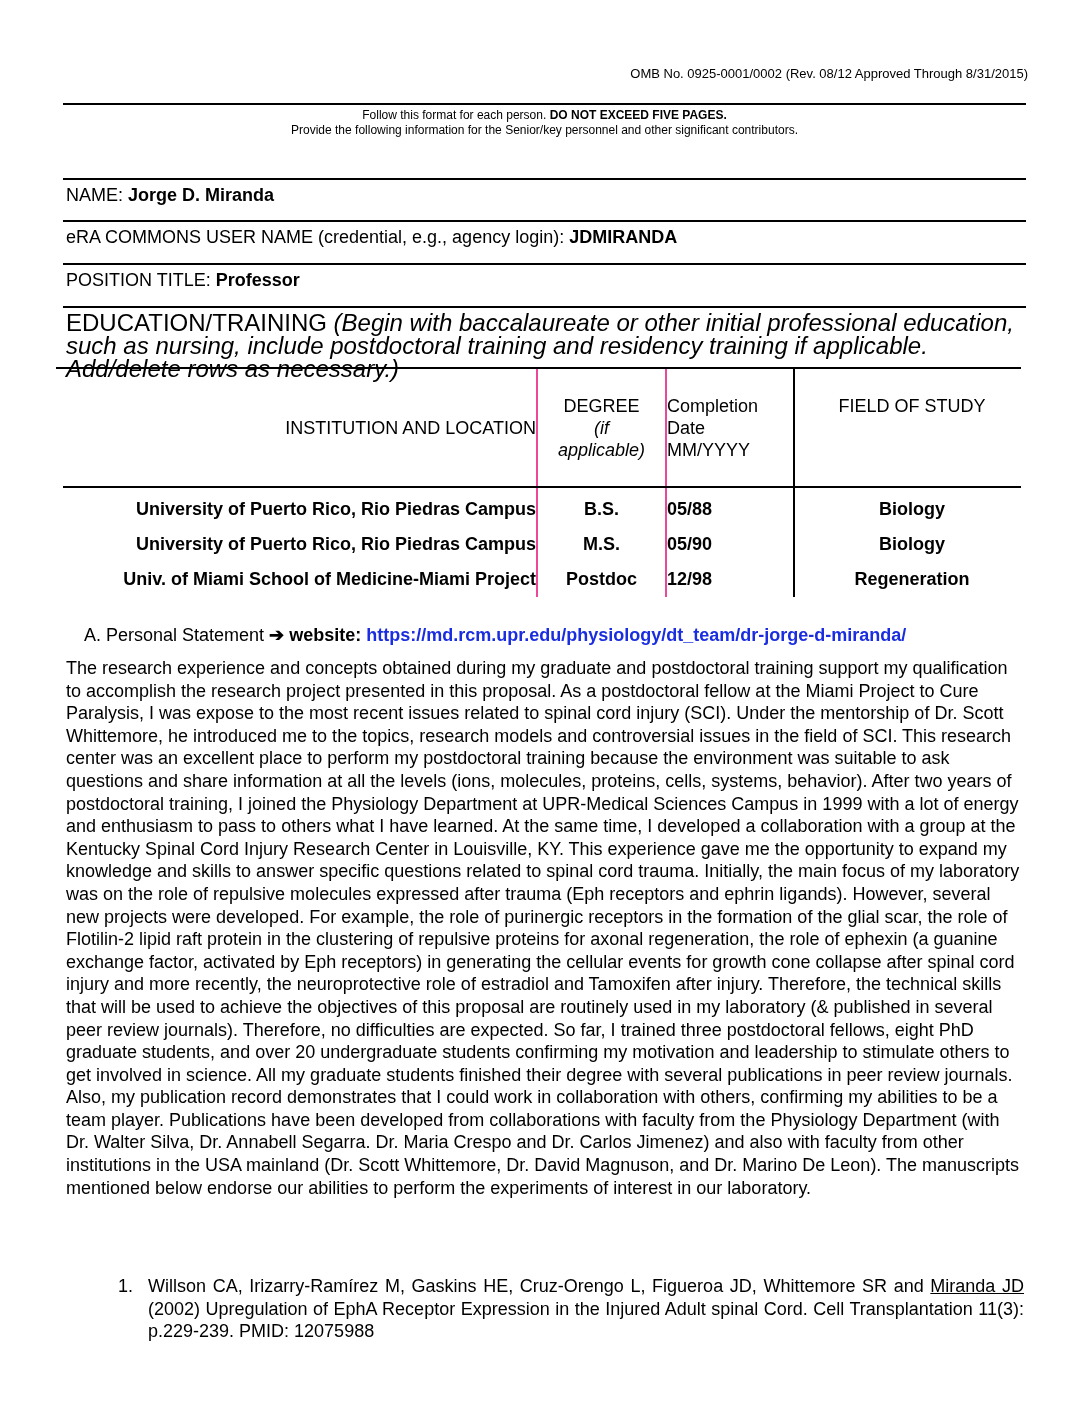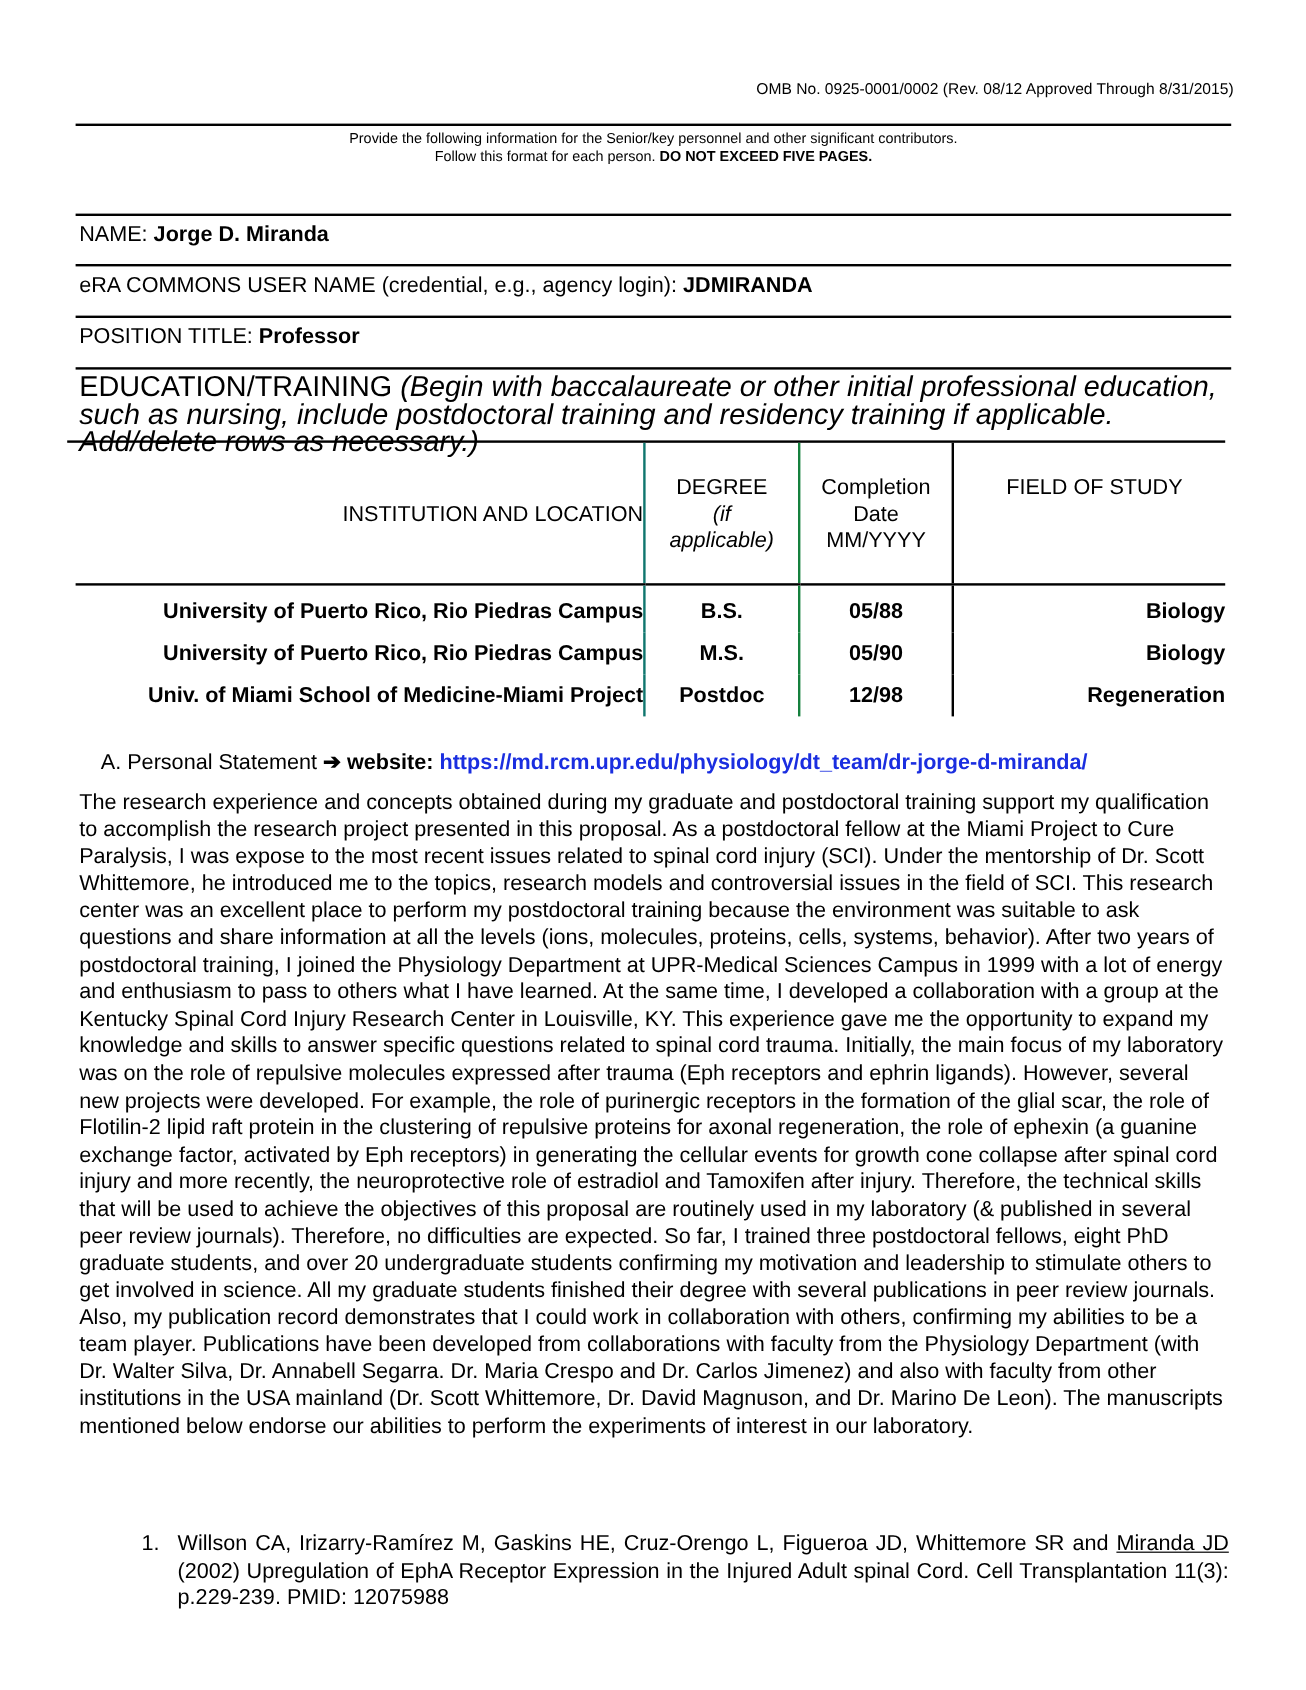--- a/index.html
+++ b/index.html
@@ -16,23 +16,23 @@
   .edu { position: absolute; left: 66px; top: 311px; font-size: 24px; line-height: 23px; width: 960px; }
   .edu i { font-style: italic; }
   table.edu-table { position: absolute; left: 63px; top: 369px; width: 958px;
                     border-collapse: collapse; font-size: 18px; }
   table.edu-table th { font-weight: normal; border-bottom: 2px solid #000; height: 91px; vertical-align: middle;
                        text-align: center; line-height: 22px; padding: 0; }
   table.edu-table th.fos { vertical-align: top; padding-top: 26px; }
   table.edu-table th i { font-style: italic; text-align: center; }
   table.edu-table td { font-weight: bold; height: 35px; padding: 0; }
   table.edu-table .c1 { width: 470px; text-align: right; padding-left: 3px; }
-  table.edu-table .c2 { width: 127px; text-align: center; border-left: 2px solid #0f766e; border-radius: 28px; }
-  table.edu-table .c3 { width: 126px; text-align: center; border-left: 2px solid #15803d; }
-  table.edu-table .c4 { text-align: right; border-left: 2px solid #000; padding-left: 8px; }
+  table.edu-table .c2 { width: 127px; text-align: center; border-left: 2px solid #ec4899; border-radius: 28px; }
+  table.edu-table .c3 { width: 126px; text-align: left; border-left: 2px solid #ec4899; }
+  table.edu-table .c4 { text-align: center; border-left: 2px solid #000; padding-left: 8px; }
   table.edu-table td.c1 { padding-left: 3px; }
   table.edu-table tr:first-child + tr td { padding-top: 4px; }
   .ps { position: absolute; left: 84px; top: 624px; font-size: 18px; }
   .ps .arrow { font-weight: bold; }
   .ps b { font-weight: bold; }
   .ps a { color: #1a2ee0; font-weight: bold; text-decoration: none; }
   .body-text { position: absolute; left: 66px; top: 657px; width: 958px;
                font-size: 18px; line-height: 22.6px; }
   .ref { position: absolute; left: 118px; top: 1275px; width: 906px; font-size: 18px; line-height: 22.6px;
          text-align: justify; }
@@ -40,22 +40,22 @@
   .ref .txt { margin-left: 30px; display: block; }
   .ref u { text-decoration: underline; }
 </style>
 </head>
 <body>
 
 <div class="omb">OMB No. 0925-0001/0002 (Rev. 08/12 Approved Through 8/31/2015)</div>
 
 <div class="rule" style="top:103px"></div>
 <div class="title-block">
+  <div class="sub"><span>Follow this format for each person.  </span><b>DO NOT EXCEED FIVE PAGES.</b></div>
   <div class="sub">Provide the following information for the Senior/key personnel and other significant contributors.</div>
-  <div class="sub"><span>Follow this format for each person.  </span><b>DO NOT EXCEED FIVE PAGES.</b></div>
 </div>
 
 <div class="rule" style="top:178px"></div>
 <div class="field" style="top:185px"><span>NAME: </span><b>Jorge D. Miranda</b></div>
 
 <div class="rule" style="top:220px"></div>
 <div class="field" style="top:227px"><span>eRA COMMONS USER NAME (credential, e.g., agency login): </span><b>JDMIRANDA</b></div>
 
 <div class="rule" style="top:263px"></div>
 <div class="field" style="top:270px"><span>POSITION TITLE: </span><b>Professor</b></div>

